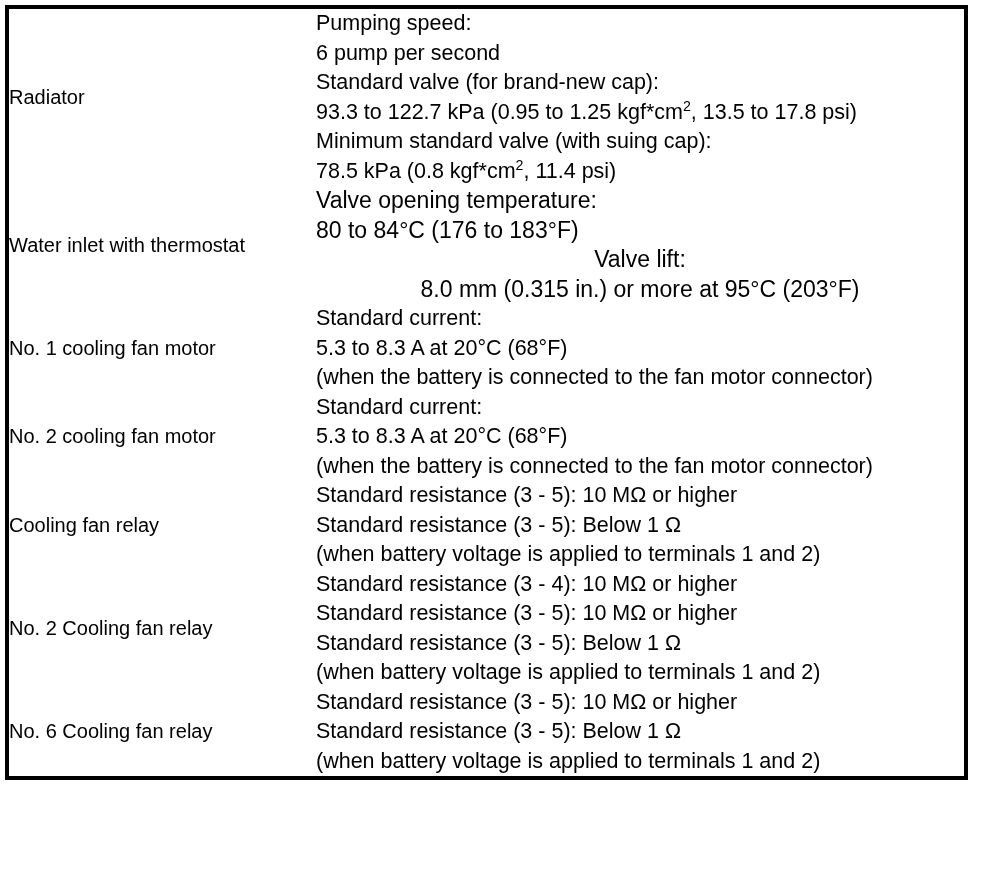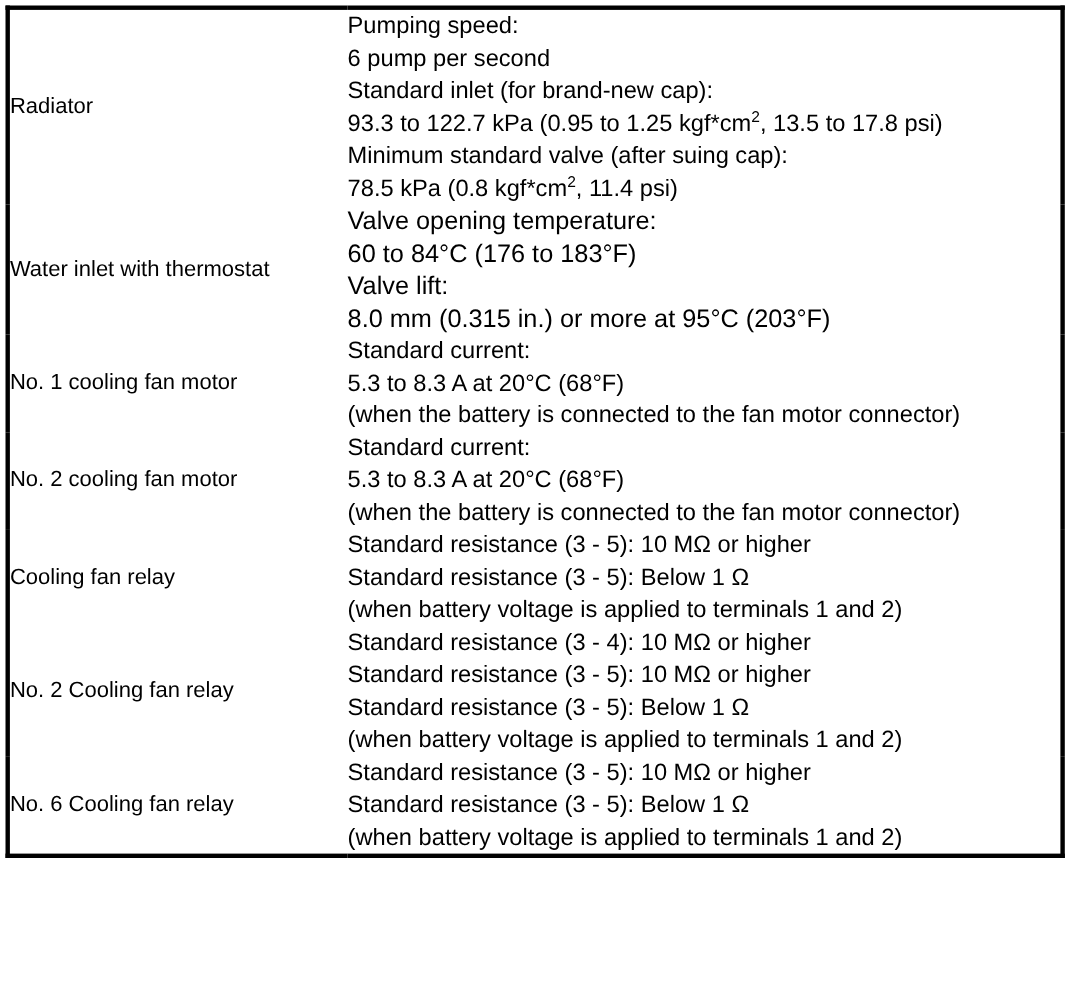--- a/index.html
+++ b/index.html
@@ -65,20 +65,21 @@
   }
   table.sub-rows td {
     border: 0;
     border-bottom: 2px solid #000000;
     padding: 9px 4px 10px 10px;
     font-size: 23px;
     line-height: 29.5px;
   }
   table.sub-rows tr:last-child td {
     border-bottom: 0;
+    text-align: center;
   }
 
   td.value-cell.has-subrows {
     padding: 0;
   }
 
   .line {
     display: block;
     white-space: nowrap;
   }
@@ -92,35 +93,35 @@
 </head>
 <body>
 
 <table id="spec-table">
   <tbody>
       <tr>
         <td class="label-cell"><span>Radiator</span></td>
         <td class="value-cell">
           <span class="line">Pumping speed:</span>
           <span class="line">6 pump per second</span>
-          <span class="line">Standard inlet (for brand-new cap):</span>
+          <span class="line">Standard valve (for brand-new cap):</span>
           <span class="line">93.3 to 122.7 kPa (0.95 to 1.25 kgf*cm<sup>2</sup>, 13.5 to 17.8 psi)</span>
-          <span class="line">Minimum standard valve (after suing cap):</span>
+          <span class="line">Minimum standard valve (with suing cap):</span>
           <span class="line">78.5 kPa (0.8 kgf*cm<sup>2</sup>, 11.4 psi)</span>
         </td>
       </tr>
       <tr>
         <td class="label-cell"><span>Water inlet with thermostat</span></td>
         <td class="value-cell has-subrows">
           <table class="sub-rows">
             <tbody>
               <tr>
                 <td>
                   <span class="line">Valve opening temperature:</span>
-                  <span class="line">60 to 84°C (176 to 183°F)</span>
+                  <span class="line">80 to 84°C (176 to 183°F)</span>
                 </td>
               </tr>
               <tr>
                 <td>
                   <span class="line">Valve lift:</span>
                   <span class="line">8.0 mm (0.315 in.) or more at 95°C (203°F)</span>
                 </td>
               </tr>
             </tbody>
           </table>

